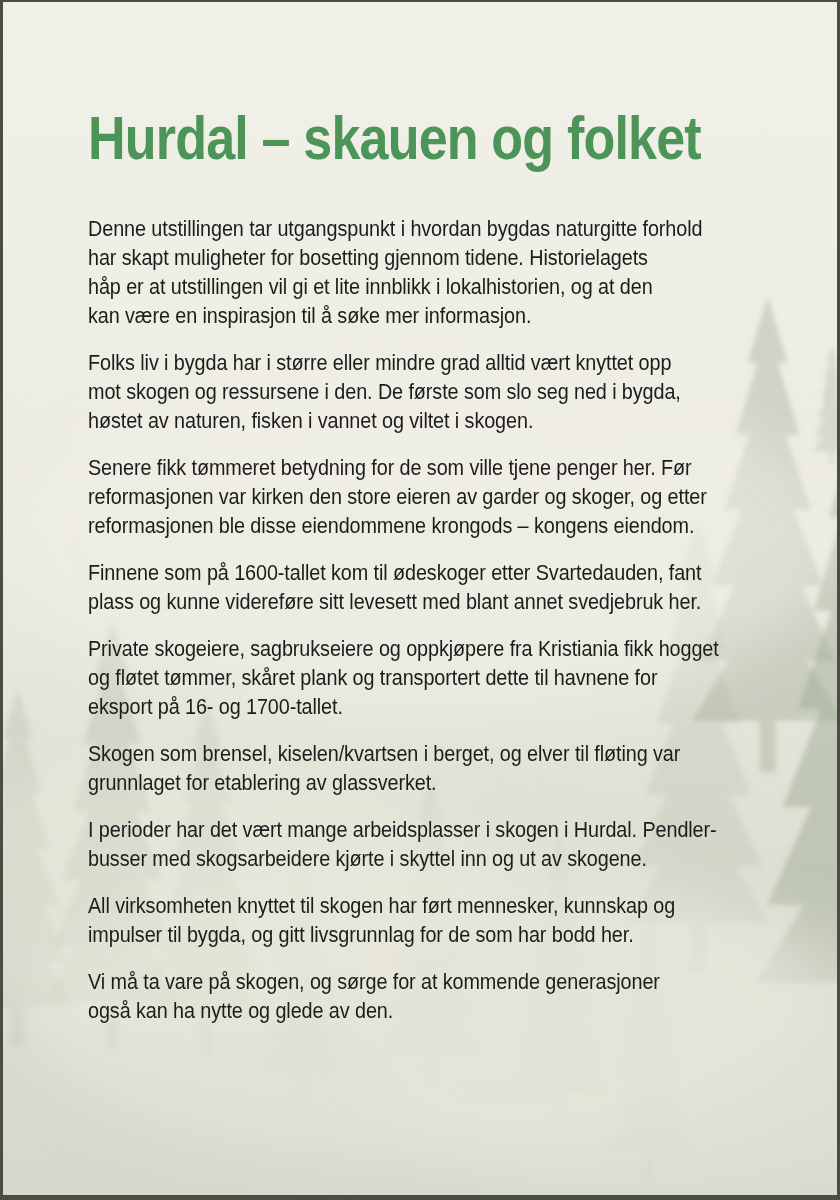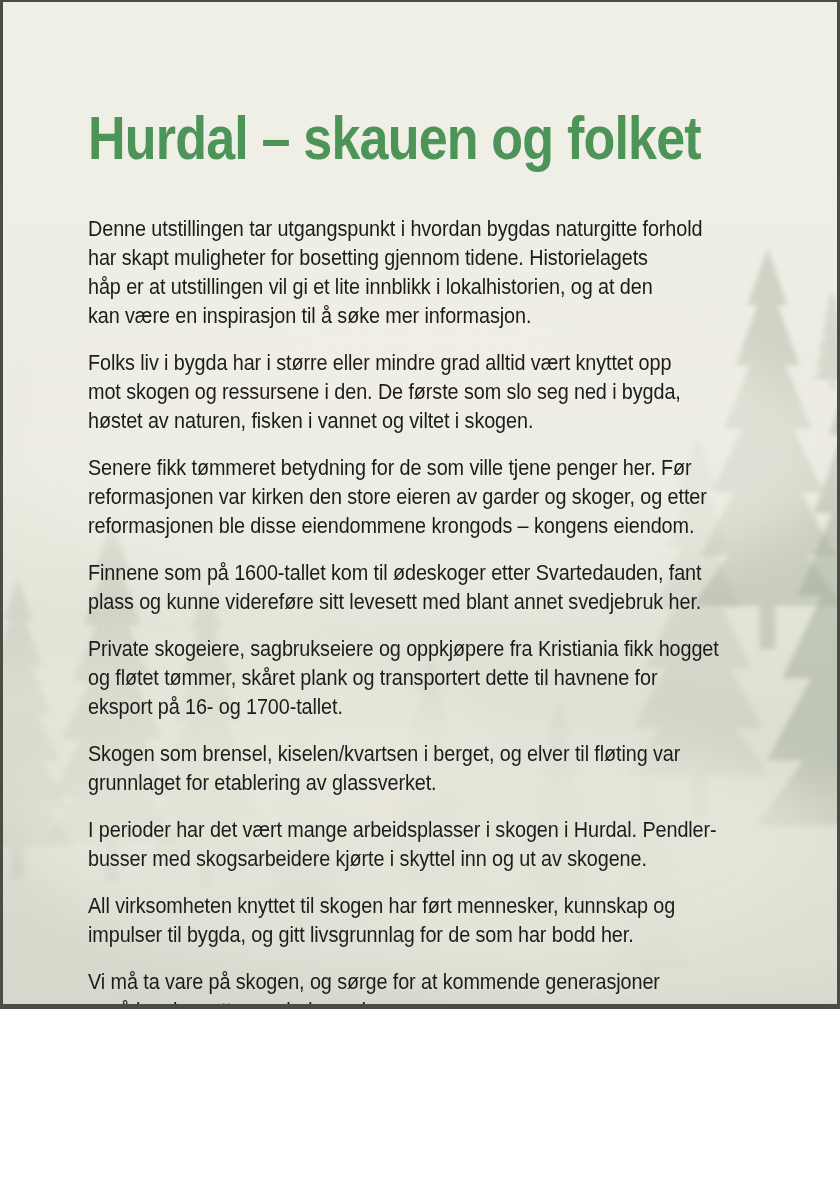--- a/index.html
+++ b/index.html
@@ -6,21 +6,21 @@
 
   html, body {
     width: 840px;
     height: 1200px;
     font-family: "Liberation Sans", sans-serif;
   }
 
   .page {
     position: relative;
     width: 840px;
-    height: 1009px;
+    height: 1200px;
     overflow: hidden;
     border-style: solid;
     border-color: #4c4c44;
     border-width: 2px 3px 5px 3px;
     background: linear-gradient(180deg,
       #f1f0e8 0%,
       #efeee5 28%,
       #eaeadf 48%,
       #e0e1d5 68%,
       #dadbcf 84%,

